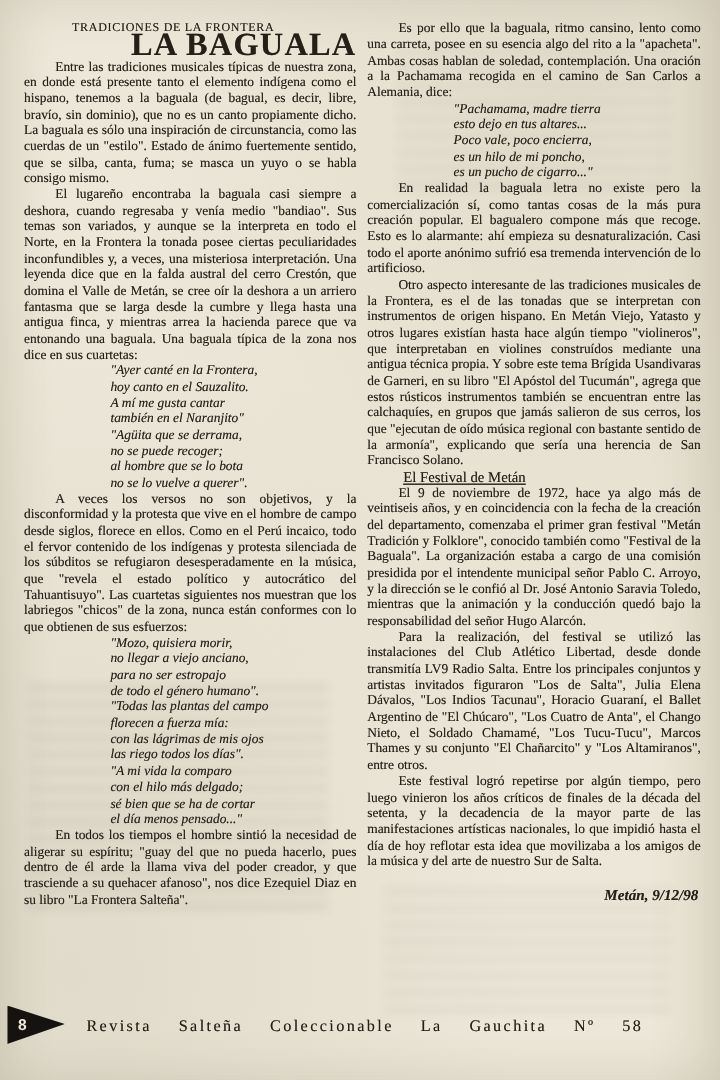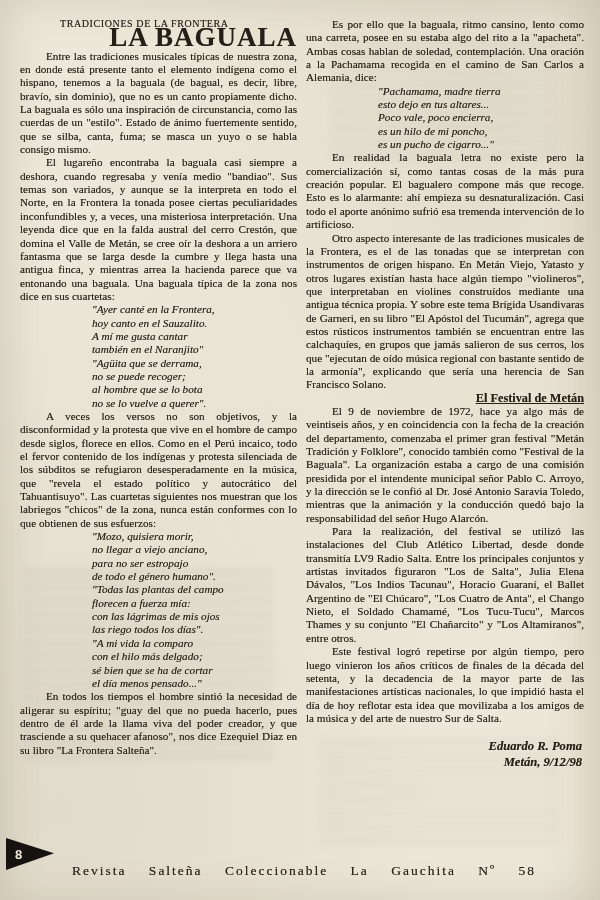--- a/index.html
+++ b/index.html
@@ -60,24 +60,24 @@
 
   .col p { text-indent: 26px; }
   .verse {
     font-style: italic;
     white-space: pre-line;
     text-align: left;
     margin-left: 72px;
     text-indent: 0;
   }
   .section-heading {
-    font-weight: bold;
+    font-weight: normal;
     font-size: 12.3px;
     text-decoration: underline;
-    text-align: right;
+    text-align: left;
     margin-left: 30px;
     text-indent: 0;
   }
   .signature {
     margin-top: 13px;
     text-align: right;
     font-weight: bold;
     font-style: italic;
     font-size: 12.6px;
     line-height: 16px;
@@ -101,21 +101,21 @@
     position: absolute;
     left: 9px; top: 50%;
     transform: translateY(-50%);
     color: #efeadb;
     font-family: "Liberation Sans", sans-serif;
     font-weight: bold;
     font-size: 13px;
   }
   .footer-line {
     position: absolute;
-    left: 72px; top: 25px;
+    left: 72px; top: 9px;
     width: 505px;
     font-size: 13.5px;
     letter-spacing: 2px;
     word-spacing: 17px;
     white-space: nowrap;
     text-shadow: 0 0 0.5px rgba(45,35,25,0.55);
   }
 </style>
 </head>
 <body>
@@ -152,35 +152,34 @@
 con las lágrimas de mis ojos
 las riego todos los días".
 "A mi vida la comparo
 con el hilo más delgado;
 sé bien que se ha de cortar
 el día menos pensado..."</div>
       <p>En todos los tiempos el hombre sintió la necesidad de aligerar su espíritu; "guay del que no pueda hacerlo, pues dentro de él arde la llama viva del poder creador, y que trasciende a su quehacer afanoso", nos dice Ezequiel Diaz en su libro "La Frontera Salteña".</p>
     </div>
 
     <div class="col right">
-      <p>Es por ello que la baguala, ritmo cansino, lento como una carreta, posee en su estaba algo del rito a la "apacheta". Ambas cosas hablan de soledad, contemplación. Una oración a la Pachamama recogida en el camino de San Carlos a Alemania, dice:</p>
+      <p>Es por ello que la baguala, ritmo cansino, lento como una carreta, posee en su esencia algo del rito a la "apacheta". Ambas cosas hablan de soledad, contemplación. Una oración a la Pachamama recogida en el camino de San Carlos a Alemania, dice:</p>
       <div class="verse">"Pachamama, madre tierra
 esto dejo en tus altares...
 Poco vale, poco encierra,
 es un hilo de mi poncho,
 es un pucho de cigarro..."</div>
       <p>En realidad la baguala letra no existe pero la comercialización sí, como tantas cosas de la más pura creación popular. El bagualero compone más que recoge. Esto es lo alarmante: ahí empieza su desnaturalización. Casi todo el aporte anónimo sufrió esa tremenda intervención de lo artificioso.</p>
       <p>Otro aspecto interesante de las tradiciones musicales de la Frontera, es el de las tonadas que se interpretan con instrumentos de origen hispano. En Metán Viejo, Yatasto y otros lugares existían hasta hace algún tiempo "violineros", que interpretaban en violines construídos mediante una antigua técnica propia. Y sobre este tema Brígida Usandivaras de Garneri, en su libro "El Apóstol del Tucumán", agrega que estos rústicos instrumentos también se encuentran entre las calchaquíes, en grupos que jamás salieron de sus cerros, los que "ejecutan de oído música regional con bastante sentido de la armonía", explicando que sería una herencia de San Francisco Solano.</p>
       <div class="section-heading">El Festival de Metán</div>
       <p>El 9 de noviembre de 1972, hace ya algo más de veintiseis años, y en coincidencia con la fecha de la creación del departamento, comenzaba el primer gran festival "Metán Tradición y Folklore", conocido también como "Festival de la Baguala". La organización estaba a cargo de una comisión presidida por el intendente municipal señor Pablo C. Arroyo, y la dirección se le confió al Dr. José Antonio Saravia Toledo, mientras que la animación y la conducción quedó bajo la responsabilidad del señor Hugo Alarcón.</p>
       <p>Para la realización, del festival se utilizó las instalaciones del Club Atlético Libertad, desde donde transmitía LV9 Radio Salta. Entre los principales conjuntos y artistas invitados figuraron "Los de Salta", Julia Elena Dávalos, "Los Indios Tacunau", Horacio Guaraní, el Ballet Argentino de "El Chúcaro", "Los Cuatro de Anta", el Chango Nieto, el Soldado Chamamé, "Los Tucu-Tucu", Marcos Thames y su conjunto "El Chañarcito" y "Los Altamiranos", entre otros.</p>
       <p>Este festival logró repetirse por algún tiempo, pero luego vinieron los años críticos de finales de la década del setenta, y la decadencia de la mayor parte de las manifestaciones artísticas nacionales, lo que impidió hasta el día de hoy reflotar esta idea que movilizaba a los amigos de la música y del arte de nuestro Sur de Salta.</p>
 
       <div class="signature">
-        <div>Eduardo R. Poma</div>
         <div>Metán, 9/12/98</div>
       </div>
     </div>
 
   </div>
 
   <div class="footer">
     <div class="page-badge">
       <span class="num">8</span>
     </div>

